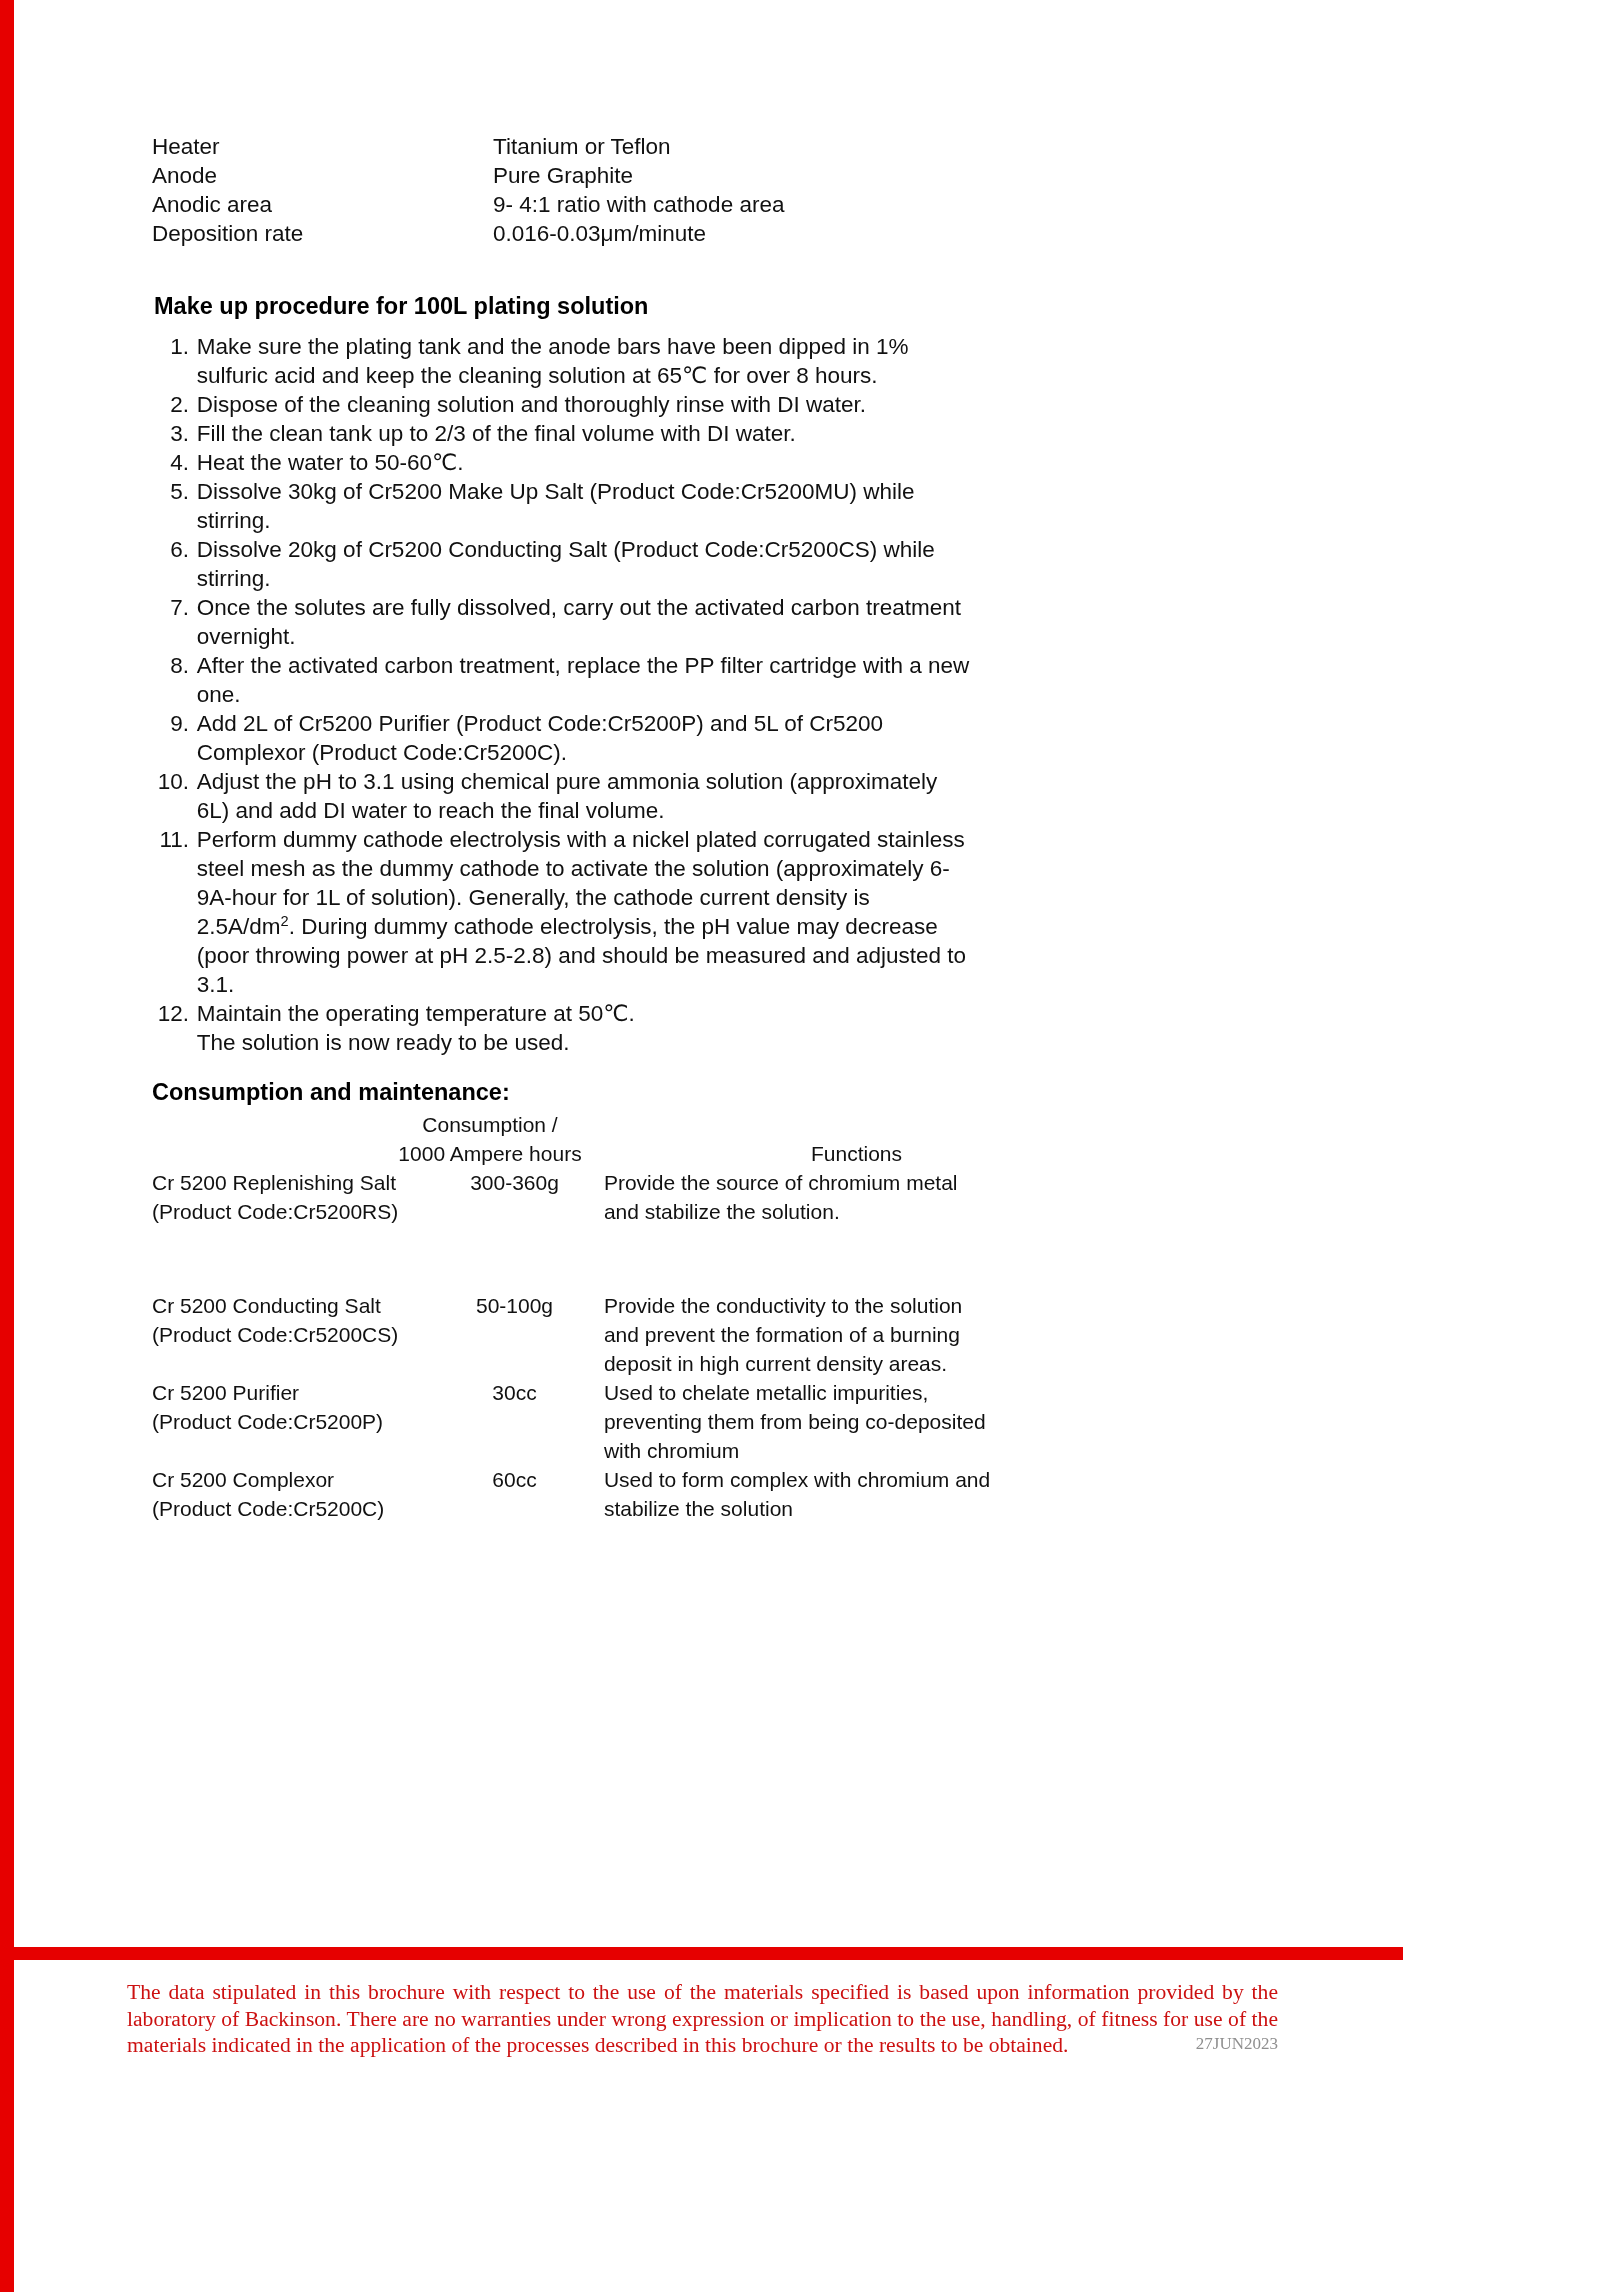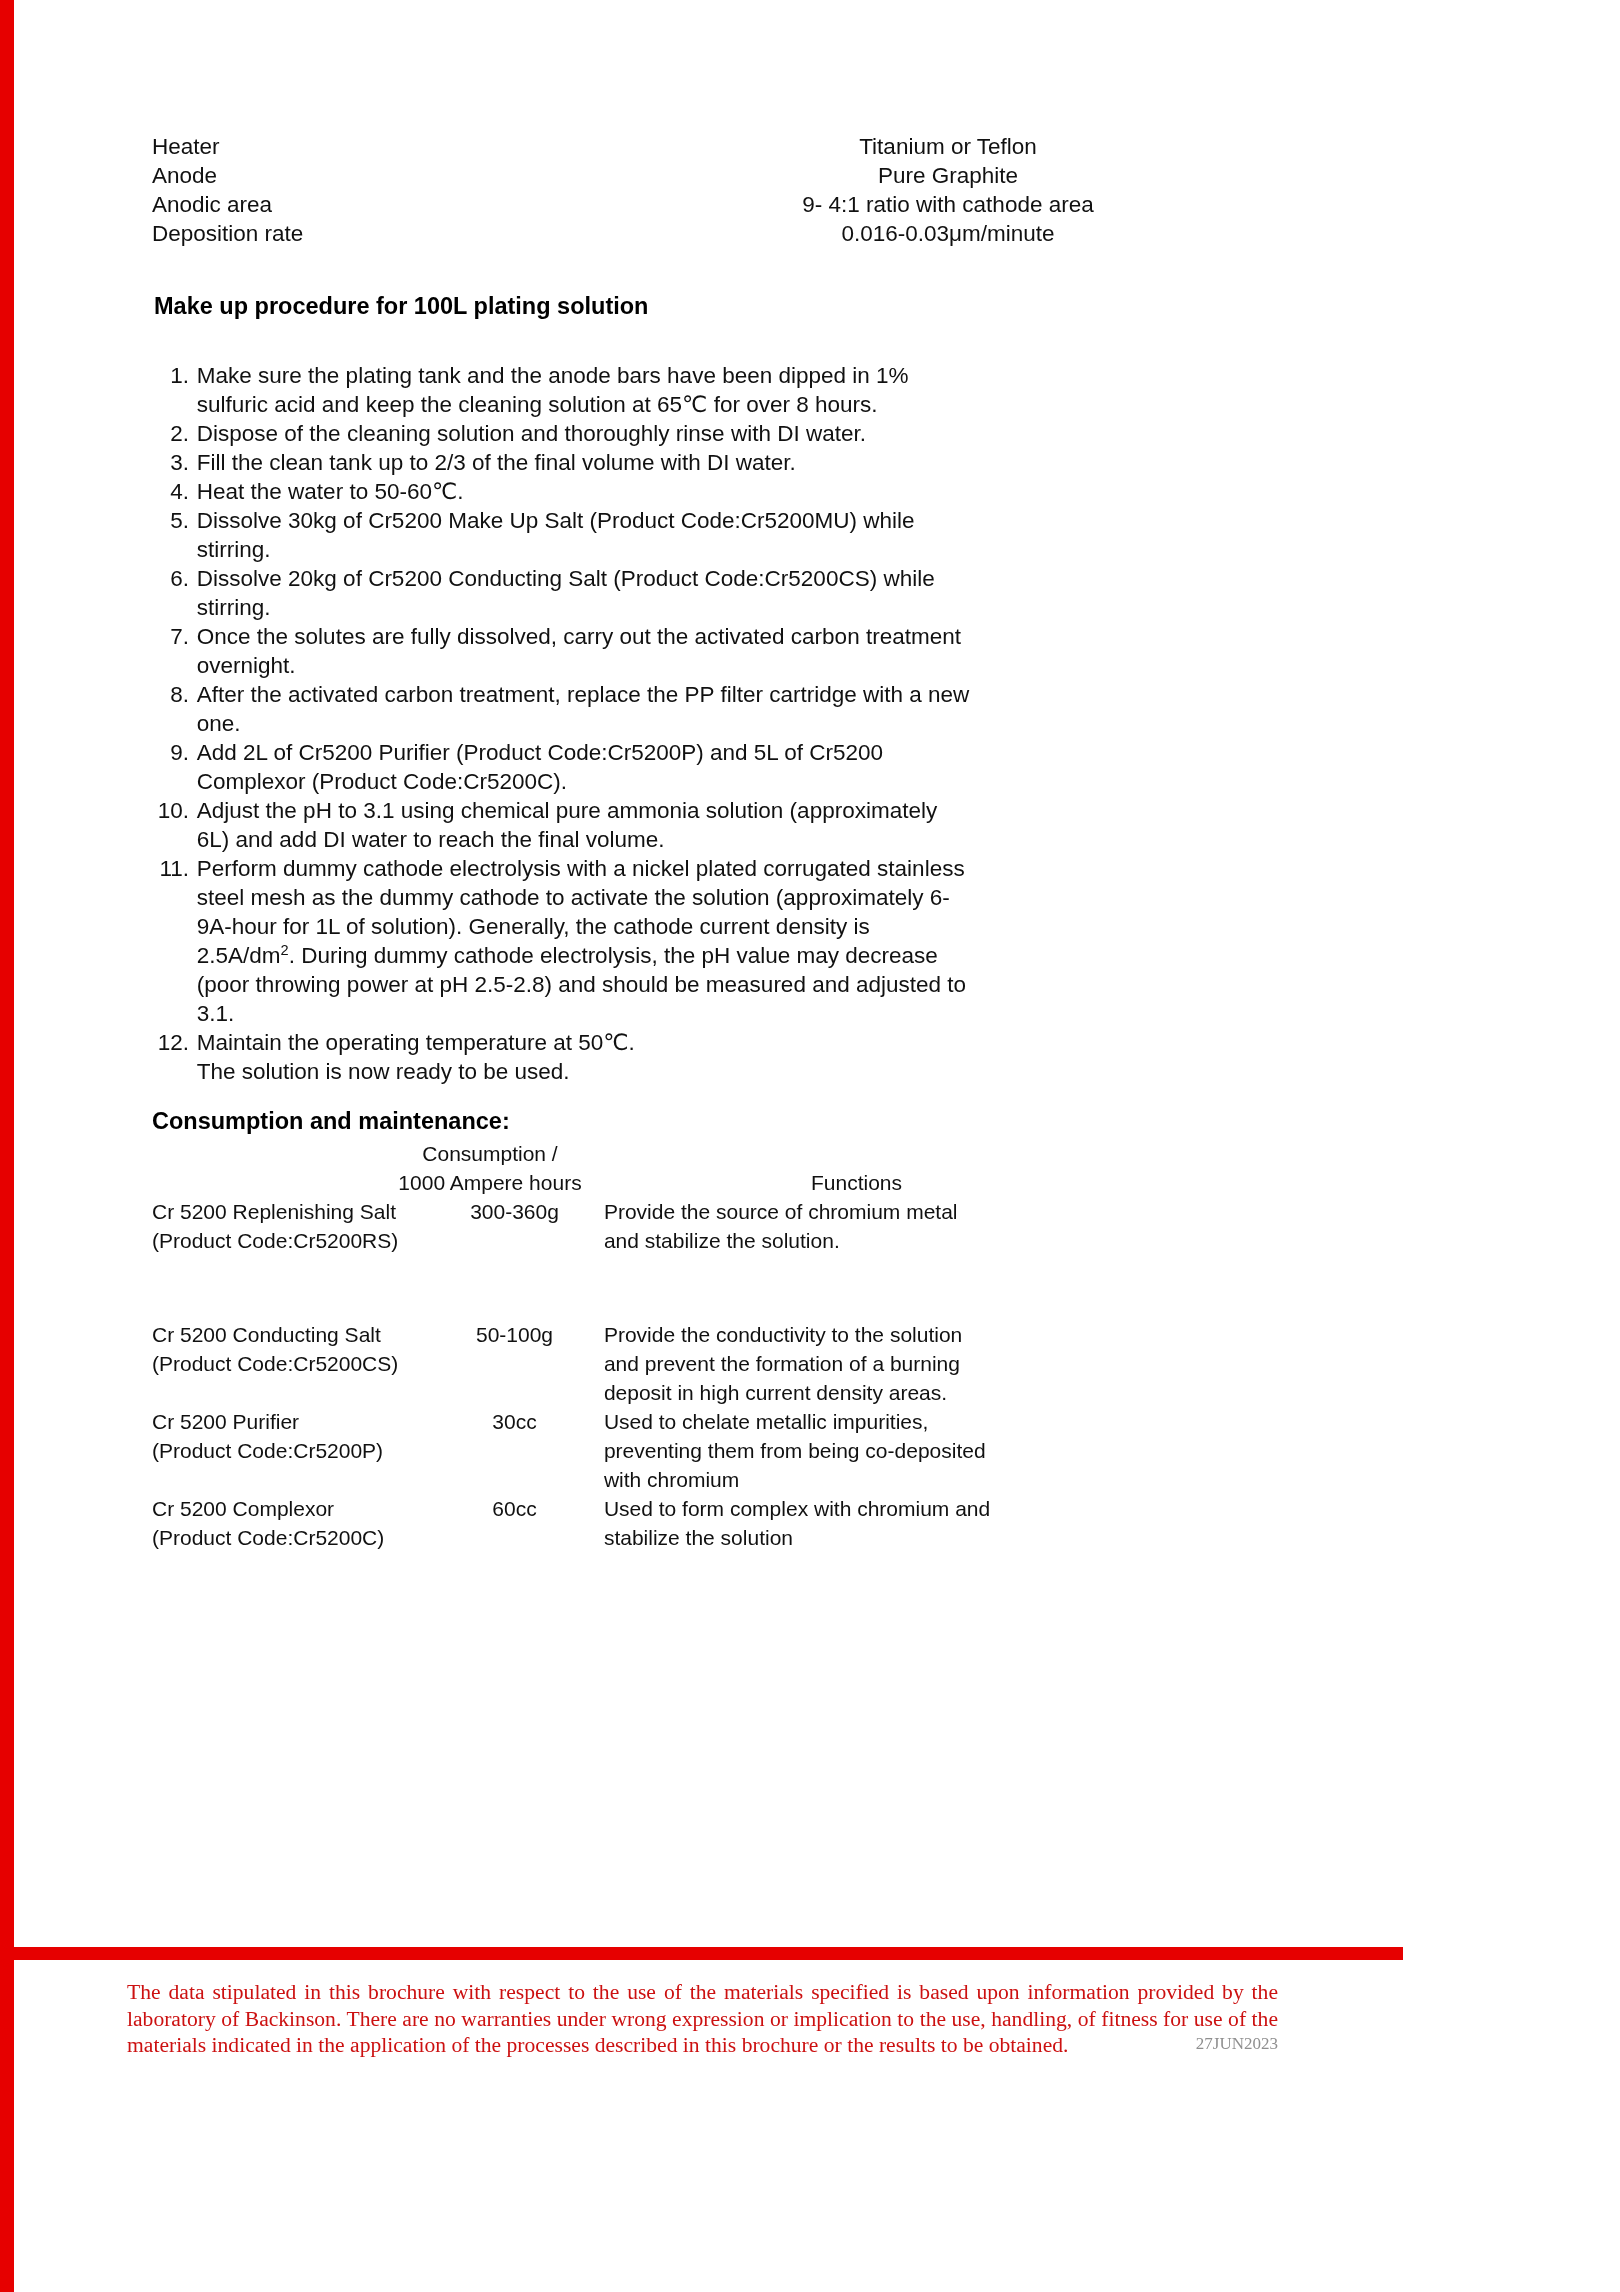--- a/index.html
+++ b/index.html
@@ -12,25 +12,25 @@
     position:absolute; left:0; top:0; width:13.7px; height:100%;
     background:var(--accent_red, #e60000);
   }
 
   .content { position:absolute; left:0; top:0; width:100%; padding:132px 0 0 152px; }
 
   
   .specs { margin-bottom:43px; }
   .spec-row { display:flex; line-height:29px; font-size:22.5px; }
   .spec-label { width:341px; }
-  .spec-value { flex:1;text-align:center; }
+  .spec-value { flex:1; }
 
   
   .sec-heading { font-size:23.5px; line-height:31px; font-weight:bold; color:#000; }
-  .proc-heading { margin-bottom:39px; padding-left:2px; }
+  .proc-heading { margin-bottom:10px; padding-left:2px; }
 
   
   .proc-list { font-size:22.5px; line-height:29px; }
   .li { display:flex; }
   .li-num { width:37px; text-align:right; flex:0 0 37px; }
   .li-text { margin-left:7.8px; width:776px; white-space:pre-line; }
   .li-text sup { font-size:0.65em; vertical-align:super; line-height:0; }
 
   
   .cons-heading { margin-top:19.6px; }

